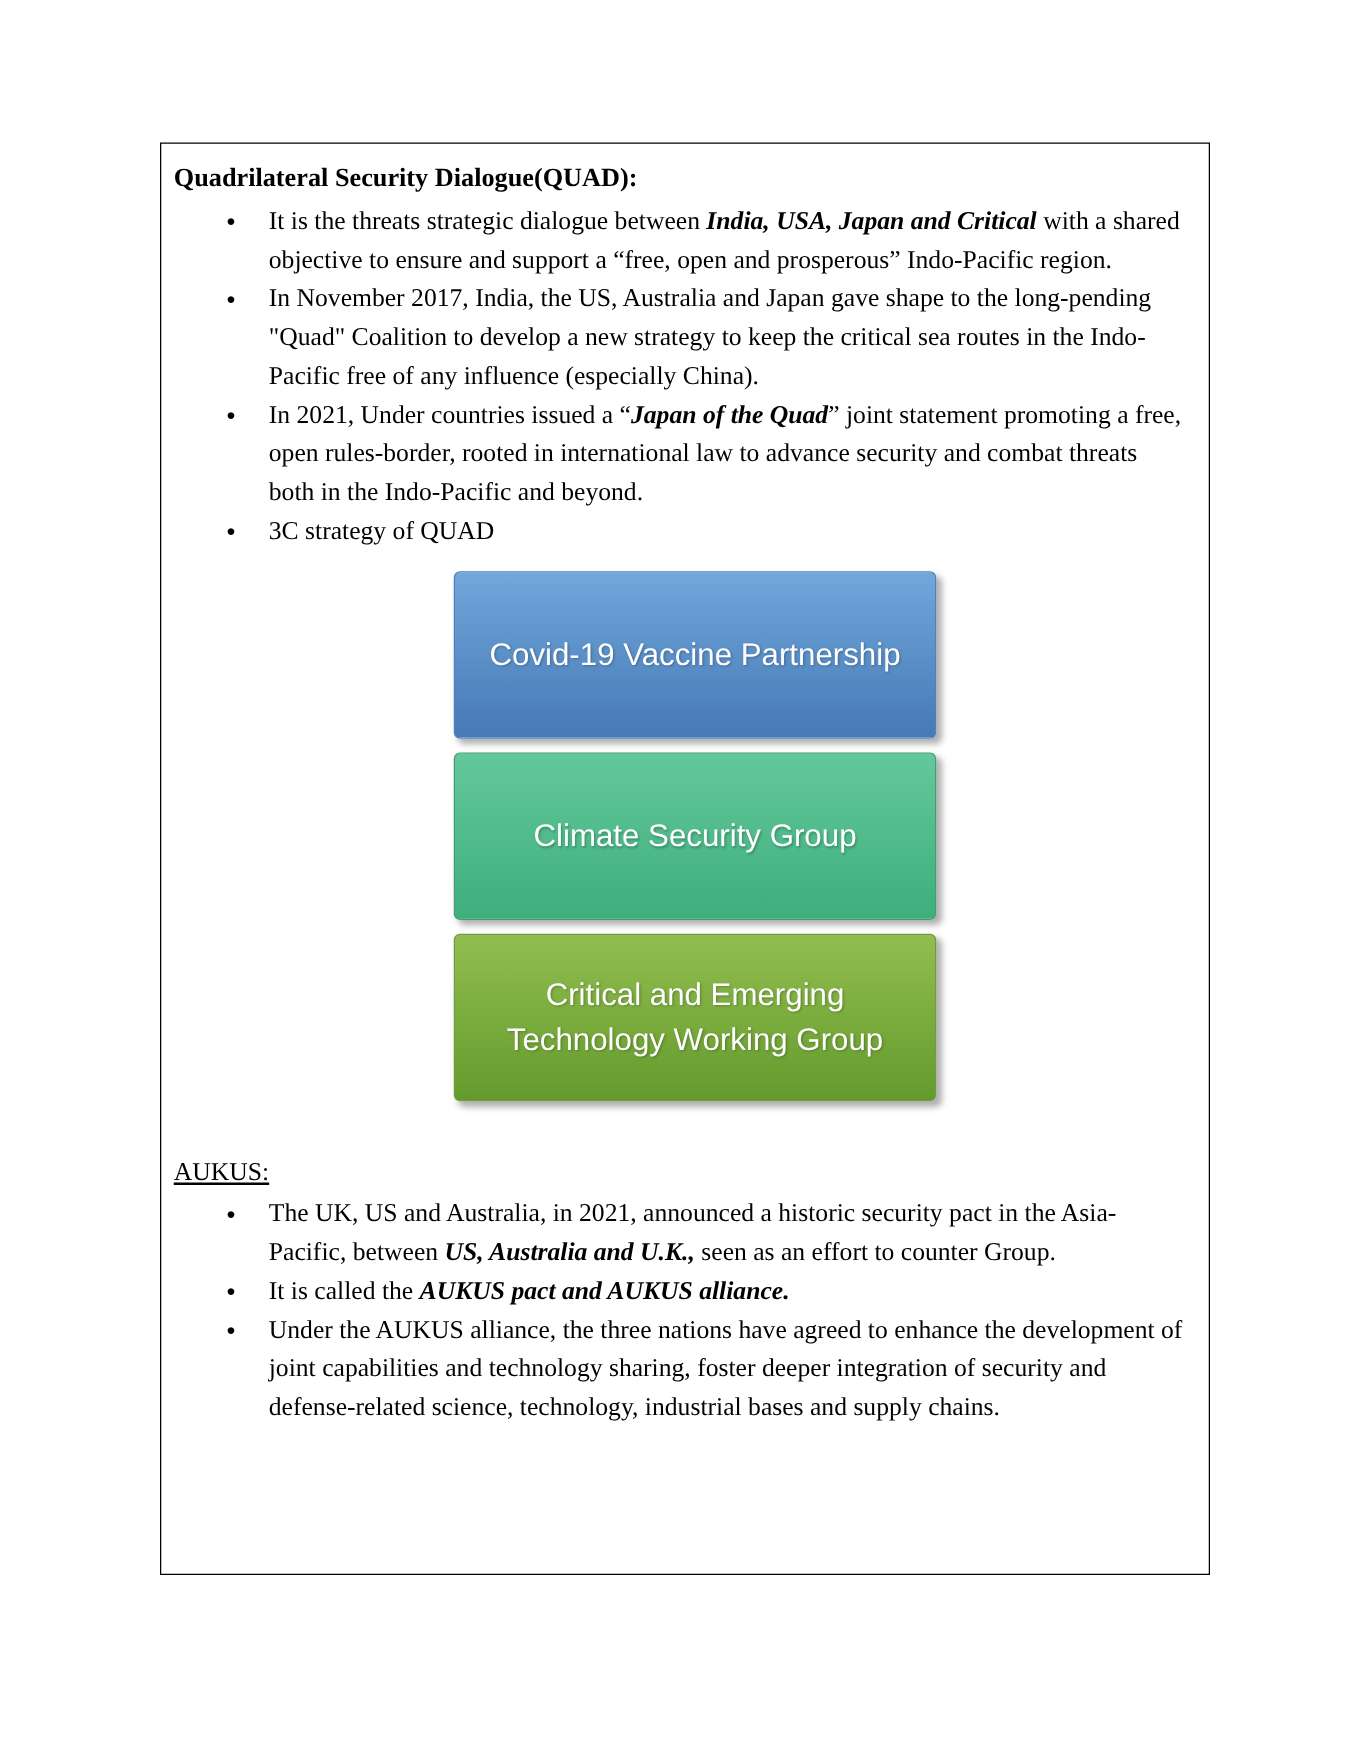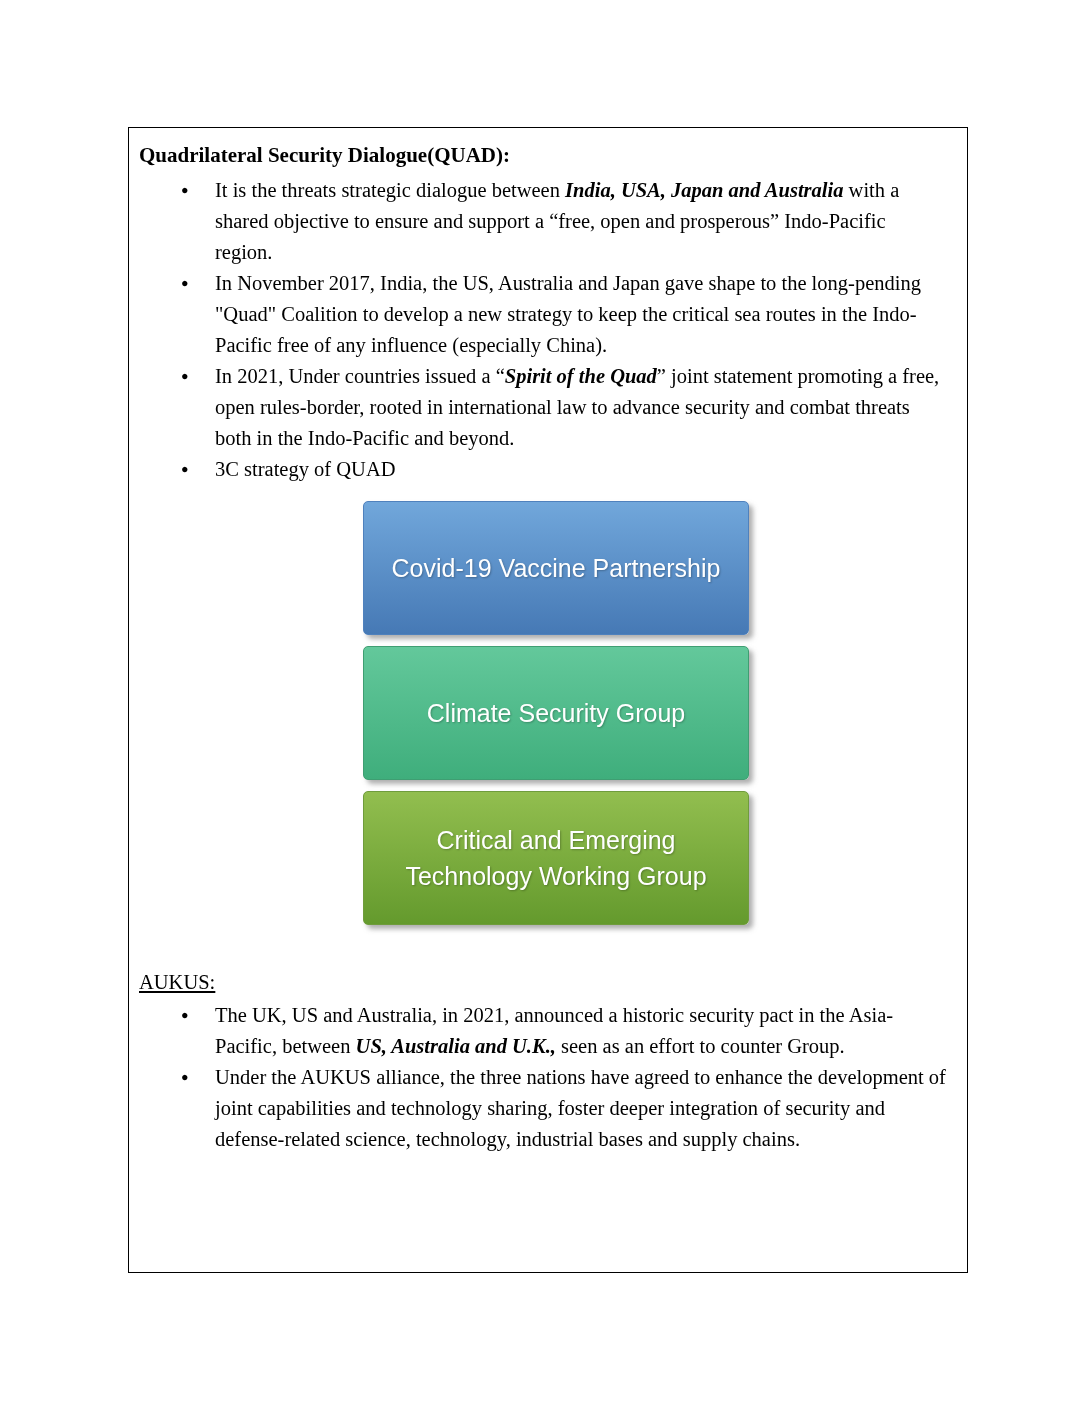--- a/index.html
+++ b/index.html
@@ -8,21 +8,21 @@
     background: #ffffff;
     width: 1088px;
     height: 1408px;
     position: relative;
     font-family: "Liberation Serif", "DejaVu Serif", serif;
     color: #000000;
   }
   .frame {
     position: absolute;
     left: 128px;
-    top: 127px;
+    top: 114px;
     width: 840px;
     height: 1146px;
     border: 1.5px solid #000000;
     box-sizing: border-box;
     padding: 13px 20px 0 10px;
     overflow: hidden;
   }
   .doc-heading {
     font-size: 21px;
     font-weight: bold;
@@ -83,38 +83,39 @@
   }
 </style>
 </head>
 <body>
 
 <div class="frame">
 
   <h1 class="doc-heading">Quadrilateral Security Dialogue(QUAD):</h1>
 
   <ul class="bullets">
-      <li><span>It is the threats strategic dialogue between </span><span class="b i">India, USA, Japan and Australia</span><span> with a shared objective to ensure and support a “free, open and prosperous” Indo-Pacific region.</span></li>
+      <li><span>It is the threats strategic dialogue between </span><span class="b i">India, USA, Japan and Critical</span><span> with a shared objective to ensure and support a “free, open and prosperous” Indo-Pacific region.</span></li>
       <li><span>In November 2017, India, the US, Australia and Japan gave shape to the long-pending "Quad" Coalition to develop a new strategy to keep the critical sea routes in the Indo-Pacific free of any influence (especially China).</span></li>
-      <li><span>In 2021, Under countries issued a “</span><span class="b i">Spirit of the Quad</span><span>” joint statement promoting a free, open rules-border, rooted in international law to advance security and combat threats both in the Indo-Pacific and beyond.</span></li>
+      <li><span>In 2021, Under countries issued a “</span><span class="b i">Japan of the Quad</span><span>” joint statement promoting a free, open rules-border, rooted in international law to advance security and combat threats both in the Indo-Pacific and beyond.</span></li>
       <li><span>3C strategy of QUAD</span></li>
     </ul>
 
   <div class="diagram">
       <div class="smart-box" style="background: linear-gradient(rgb(113, 167, 219) 0%, rgb(70, 121, 181) 100%); border-color: rgb(79, 129, 189);">
         <span>Covid-19 Vaccine Partnership</span>
       </div>
       <div class="smart-box" style="background: linear-gradient(rgb(99, 200, 155) 0%, rgb(63, 174, 124) 100%); border-color: rgb(63, 158, 114);">
         <span>Climate Security Group</span>
       </div>
       <div class="smart-box" style="background: linear-gradient(rgb(146, 190, 79) 0%, rgb(100, 154, 45) 100%); border-color: rgb(111, 156, 60);">
         <span>Critical and Emerging Technology Working Group</span>
       </div>
     </div>
 
   <p class="plain-heading">AUKUS:</p>
 
   <ul class="bullets">
       <li><span>The UK, US and Australia, in 2021, announced a historic security pact in the Asia-Pacific, between </span><span class="b i">US, Australia and U.K.,</span><span> seen as an effort to counter Group.</span></li>
+      <li><span>It is called the </span><span class="b i">AUKUS pact and AUKUS alliance.</span></li>
       <li><span>Under the AUKUS alliance, the three nations have agreed to enhance the development of joint capabilities and technology sharing, foster deeper integration of security and defense-related science, technology, industrial bases and supply chains.</span></li>
     </ul>
 
 </div>
 
 </body></html>

